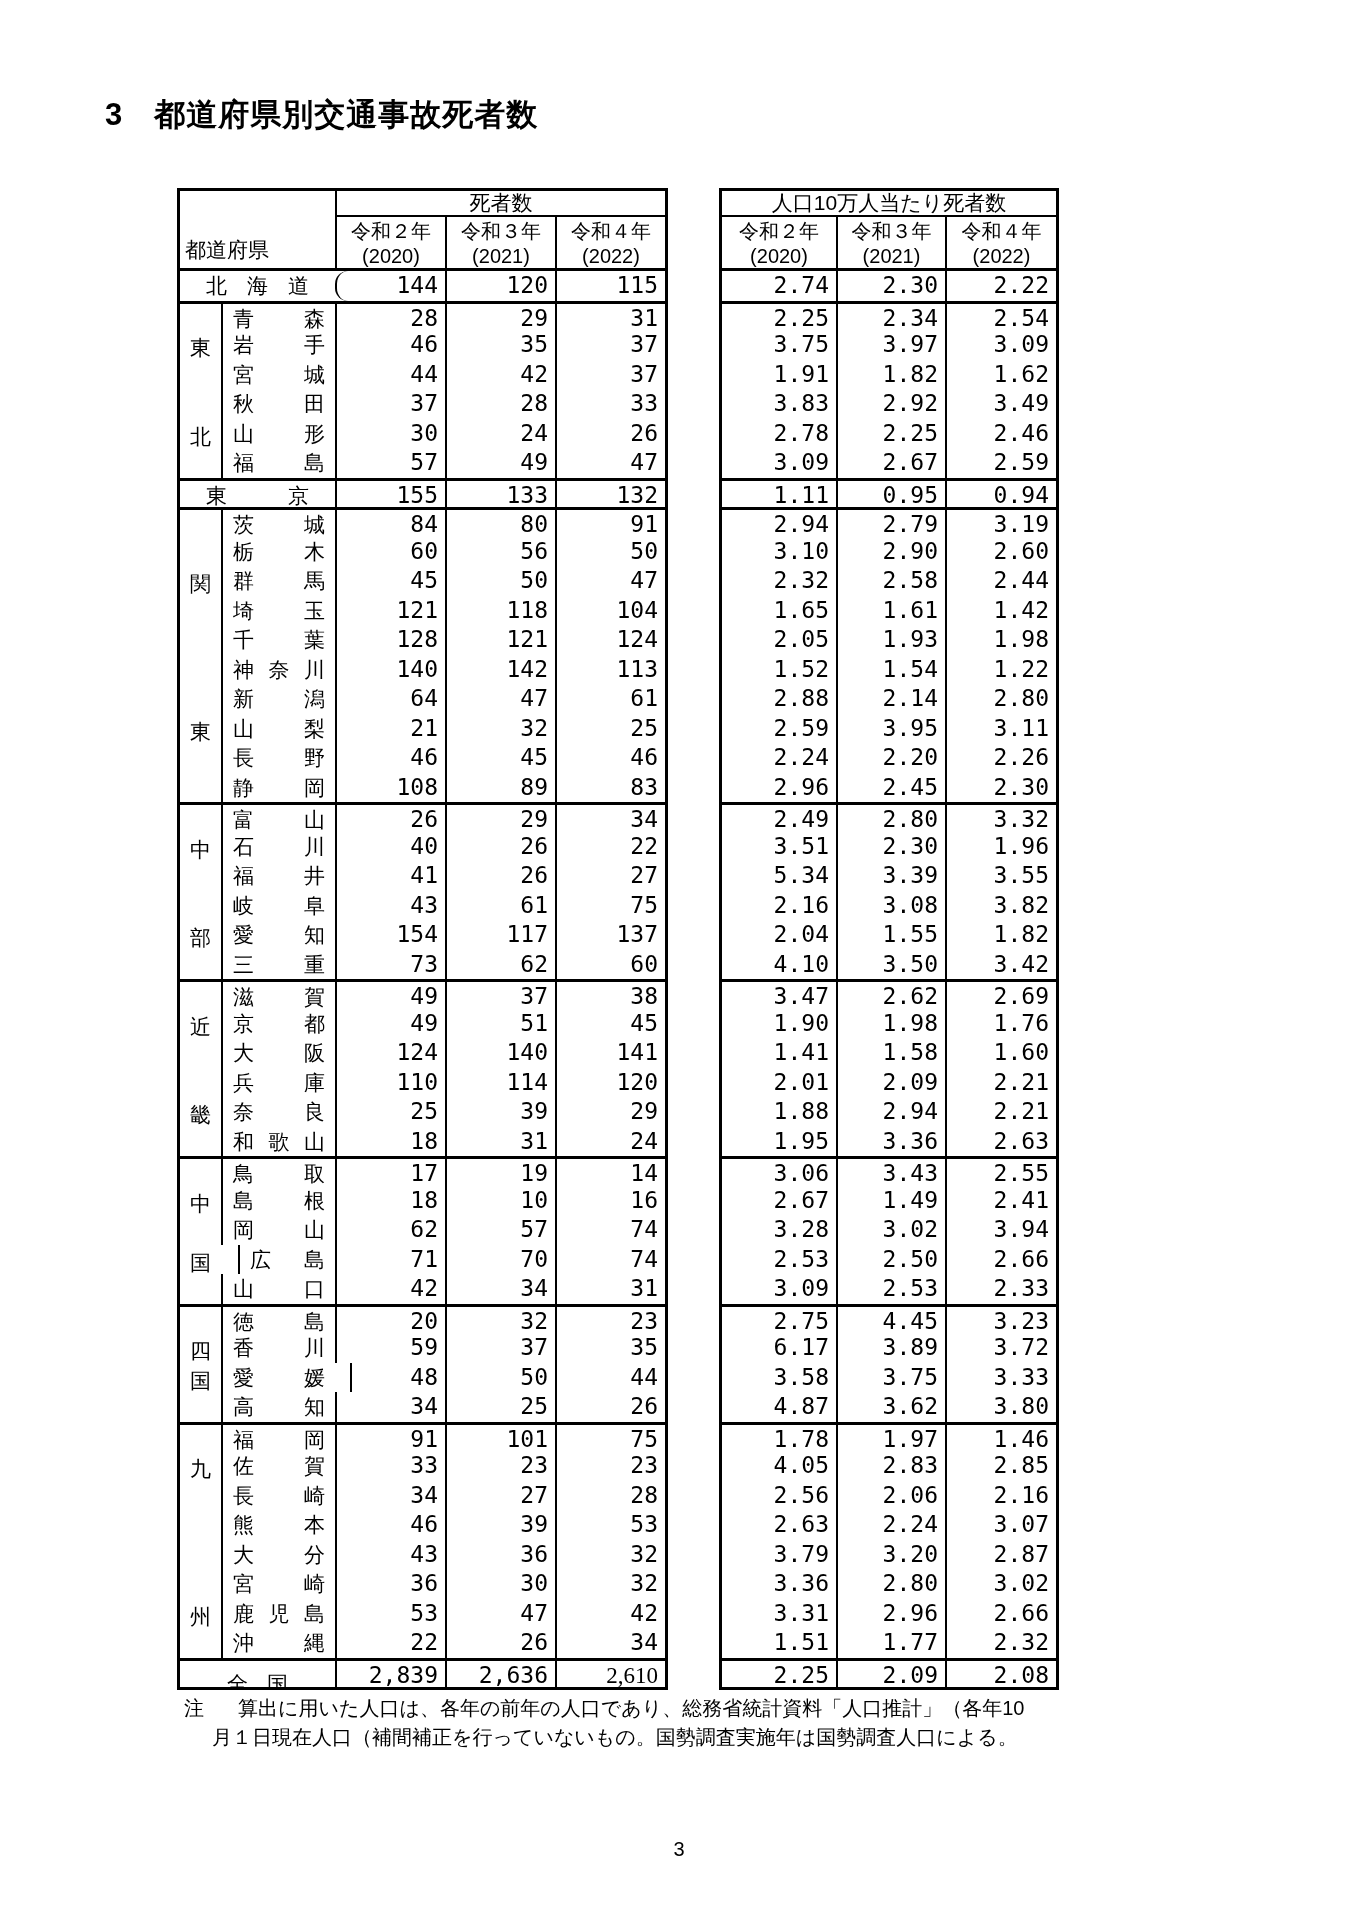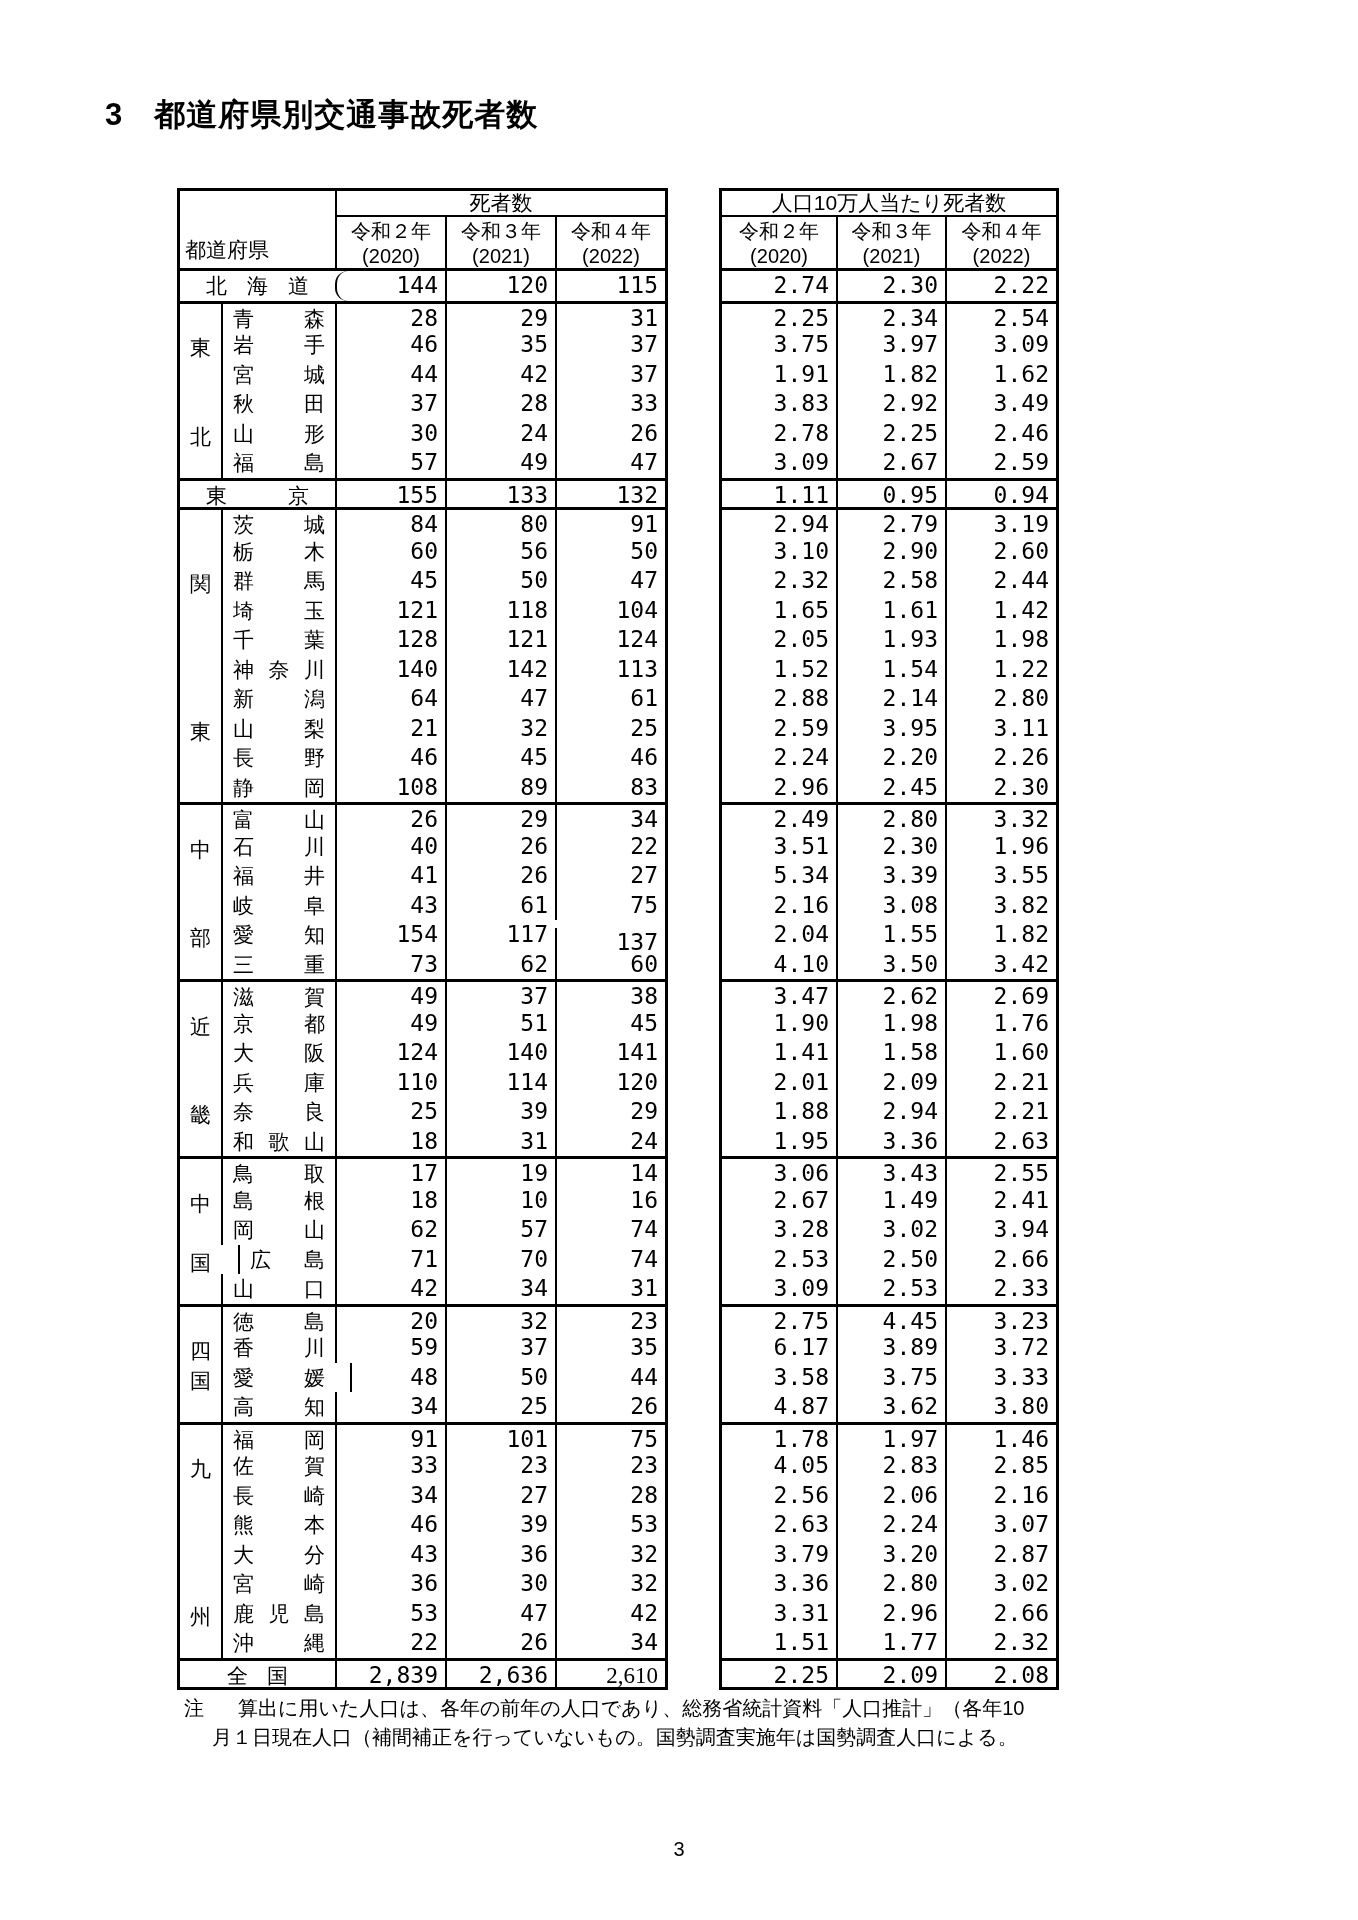--- a/index.html
+++ b/index.html
@@ -24,21 +24,21 @@
   .c3{grid-column:3;border-left:2px solid #000;}
   .c4{grid-column:4;border-left:2px solid #000;}
   .c5{grid-column:5;border-left:2px solid #000;}
   .r1{grid-column:1;}
   .r2{grid-column:2;border-left:2px solid #000;}
   .r3{grid-column:3;border-left:2px solid #000;}
   .num{font-family:"DejaVu Sans Mono","Liberation Mono",monospace;font-size:23px;
        text-align:right;padding-right:7px;}
   .pref{text-align:justify;text-align-last:justify;padding:0 10px;}
   .mergedname{text-align:justify;text-align-last:justify;padding:0 26px;}
-  .totalname{padding:0 47px;}
+  .totalname{padding:8px 47px;text-decoration:underline;}
   .region-cell{}
   .rchar{position:absolute;left:0;width:100%;height:29.5px;line-height:29.5px;
          text-align:center;font-size:21px;}
   .note{position:absolute;left:184px;top:1694px;font-size:20px;line-height:29px;white-space:nowrap;}
   .note-label{margin-right:34px;}
   .note-cont{padding-left:28px;}
   .pagenum{position:absolute;left:0;top:1838px;width:100%;text-align:center;font-size:20px;}
 </style>
 </head>
 <body>
@@ -160,21 +160,21 @@
       <div class="cell num bl2" style="grid-area: 23 / 3;">41</div>
       <div class="cell num bl2" style="grid-area: 23 / 4;">26</div>
       <div class="cell num bl2" style="grid-area: 23 / 5;">27</div>
       <div class="cell pref bl2" style="grid-area: 24 / 2;">岐阜</div>
       <div class="cell num bl2" style="grid-area: 24 / 3;">43</div>
       <div class="cell num bl2" style="grid-area: 24 / 4;">61</div>
       <div class="cell num bl2" style="grid-area: 24 / 5;">75</div>
       <div class="cell pref bl2" style="grid-area: 25 / 2;">愛知</div>
       <div class="cell num bl2" style="grid-area: 25 / 3;">154</div>
       <div class="cell num bl2" style="grid-area: 25 / 4;">117</div>
-      <div class="cell num bl2" style="grid-area: 25 / 5; margin-top: 8px;">137</div>
+      <div class="cell num bl2" style="grid-area: 25 / 5;">137</div>
       <div class="cell pref bl2" style="grid-area: 26 / 2;">三重</div>
       <div class="cell num bl2" style="grid-area: 26 / 3;">73</div>
       <div class="cell num bl2" style="grid-area: 26 / 4;">62</div>
       <div class="cell num bl2" style="grid-area: 26 / 5;">60</div>
       <div class="cell region-cell bt3" style="grid-area: 27 / 1 / span 6;">
         <div class="rchar" style="top: 29.5px;">近</div>
         <div class="rchar" style="top: 118px;">畿</div>
       </div>
       <div class="cell pref bl2 bt3" style="grid-area: 27 / 2;">滋賀</div>
       <div class="cell num bl2 bt3" style="grid-area: 27 / 3;">49</div>

